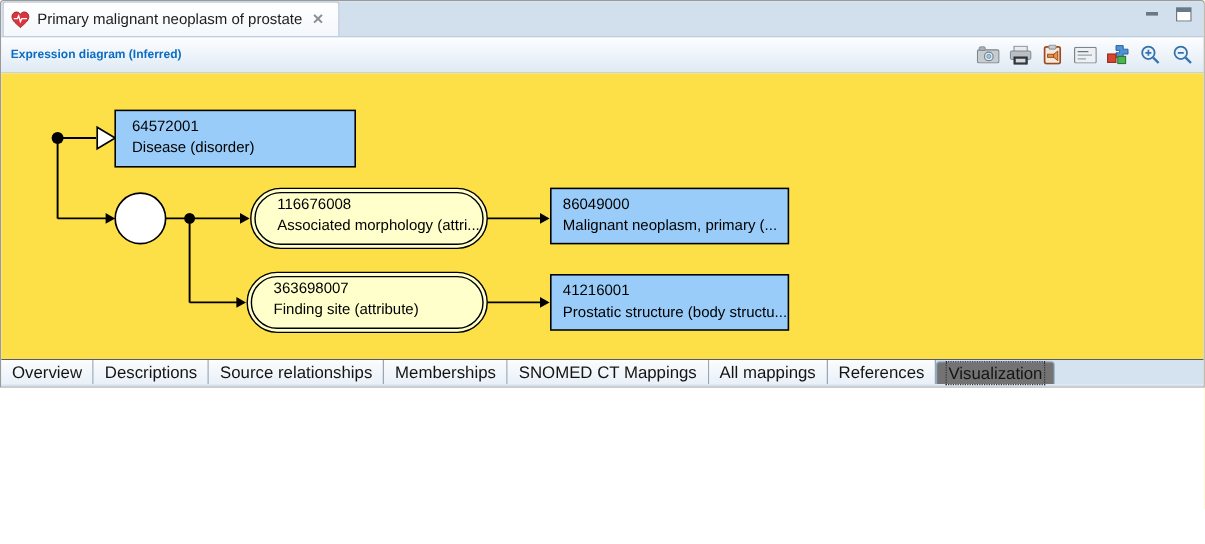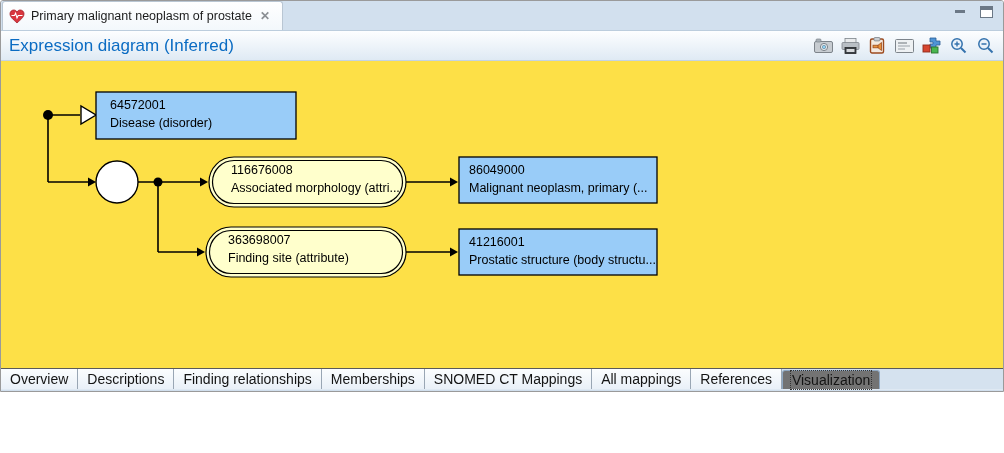--- a/index.html
+++ b/index.html
@@ -1,18 +1,18 @@
 <!DOCTYPE html>
 <html><head>
 <meta charset="utf-8">
 <style>
   * { margin:0; padding:0; box-sizing:border-box; }
   html,body { width:1004px; height:453px; font-family:"Liberation Sans", sans-serif; }
   .window {
-    width:1004px; height:392px; background:#fff;
+    width:1004px; height:323px; background:#fff;
     border:1px solid #9a9a9a; border-radius:3px 3px 0 0;
     display:flex; flex-direction:column; overflow:hidden; position:relative;
   }
   
   .tabstrip {
     height:30px; background:#d2e0ee; flex:0 0 30px;
     border-bottom:1px solid #bccddd; display:flex; align-items:flex-end; position:relative;
   }
   .editor-tab {
     height:29px; margin-left:1px; padding:0 10px 0 6px;
@@ -24,21 +24,21 @@
   .tab-close { font-size:12px; color:#8b8f94; font-weight:bold; padding:0 2px; cursor:pointer; }
   .win-controls { position:absolute; right:10px; top:5px; display:flex; gap:14px; align-items:flex-start; }
   .btn-min { width:12px; height:12px; position:relative; cursor:pointer; }
   .btn-min::after { content:""; position:absolute; left:1px; top:4px; width:10px; height:3px; background:#6b7886; }
   .btn-max { width:13px; height:12px; border:1px solid #6b7886; border-top:4px solid #6b7886; background:#fff; cursor:pointer; }
   
   .header {
     height:30px; flex:0 0 30px; background:linear-gradient(#fdfeff,#dfeaf4);
     border-bottom:1px solid #c3d3e3; display:flex; align-items:center; padding:0 8px;
   }
-  .header-title { font-size:17px; font-weight:normal; color:#0b6cc3; }
+  .header-title { font-size:10px; font-weight:bold; color:#0b6cc3; }
   .toolbar { margin-left:auto; display:flex; align-items:center; gap:7px; }
   .tool { width:20px; height:18px; display:flex; align-items:center; justify-content:center; cursor:pointer; }
   
   .canvas { flex:1 1 auto; background:#fde047; position:relative; overflow:hidden; }
   .diagram-text { font-family:"Liberation Sans", sans-serif; font-size:12.5px; fill:#000; }
   
   .bottombar {
     flex:0 0 21px; height:21px; border-top:1px solid #5a5a5a;
     background:#d5e2ef; display:flex; align-items:stretch;
   }
@@ -195,21 +195,21 @@
   </div>
 
   <div class="bottombar">
     <span class="btab">
         <span class="btab-label">Overview</span>
       </span>
     <span class="btab">
         <span class="btab-label">Descriptions</span>
       </span>
     <span class="btab">
-        <span class="btab-label">Finding relationships</span>
+        <span class="btab-label">Source relationships</span>
       </span>
     <span class="btab">
         <span class="btab-label">Memberships</span>
       </span>
     <span class="btab">
         <span class="btab-label">SNOMED CT Mappings</span>
       </span>
     <span class="btab">
         <span class="btab-label">All mappings</span>
       </span>

